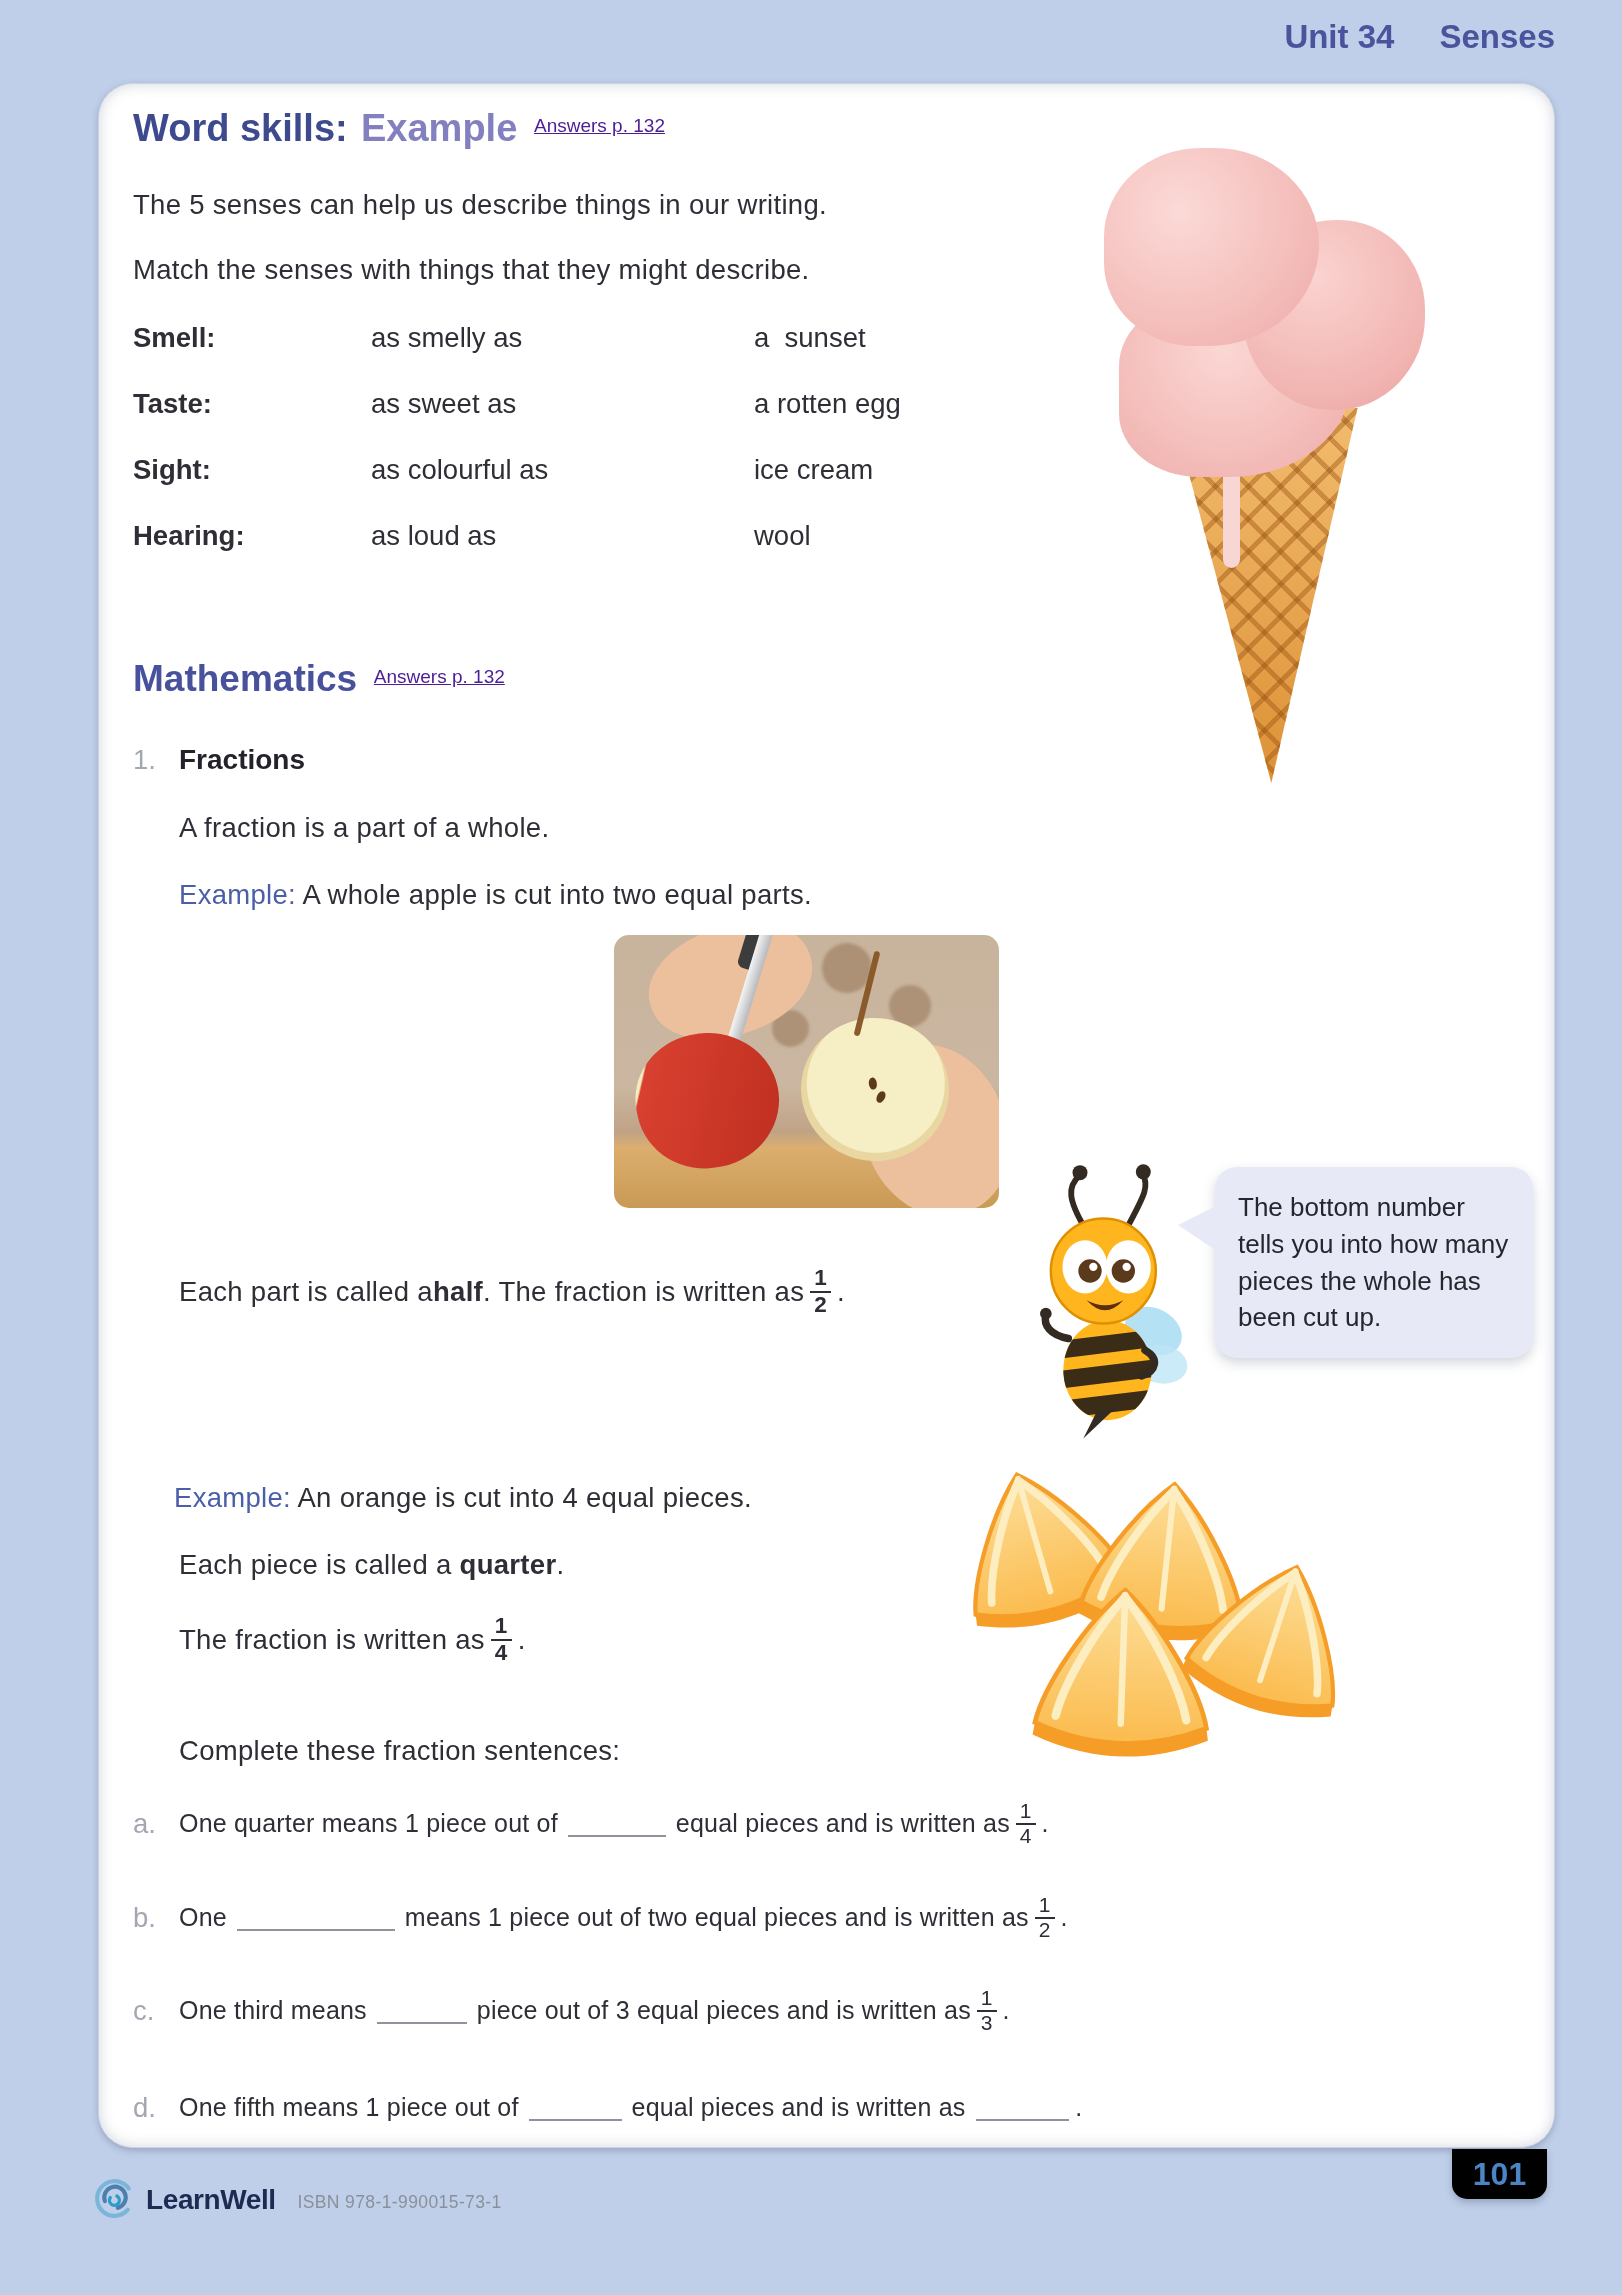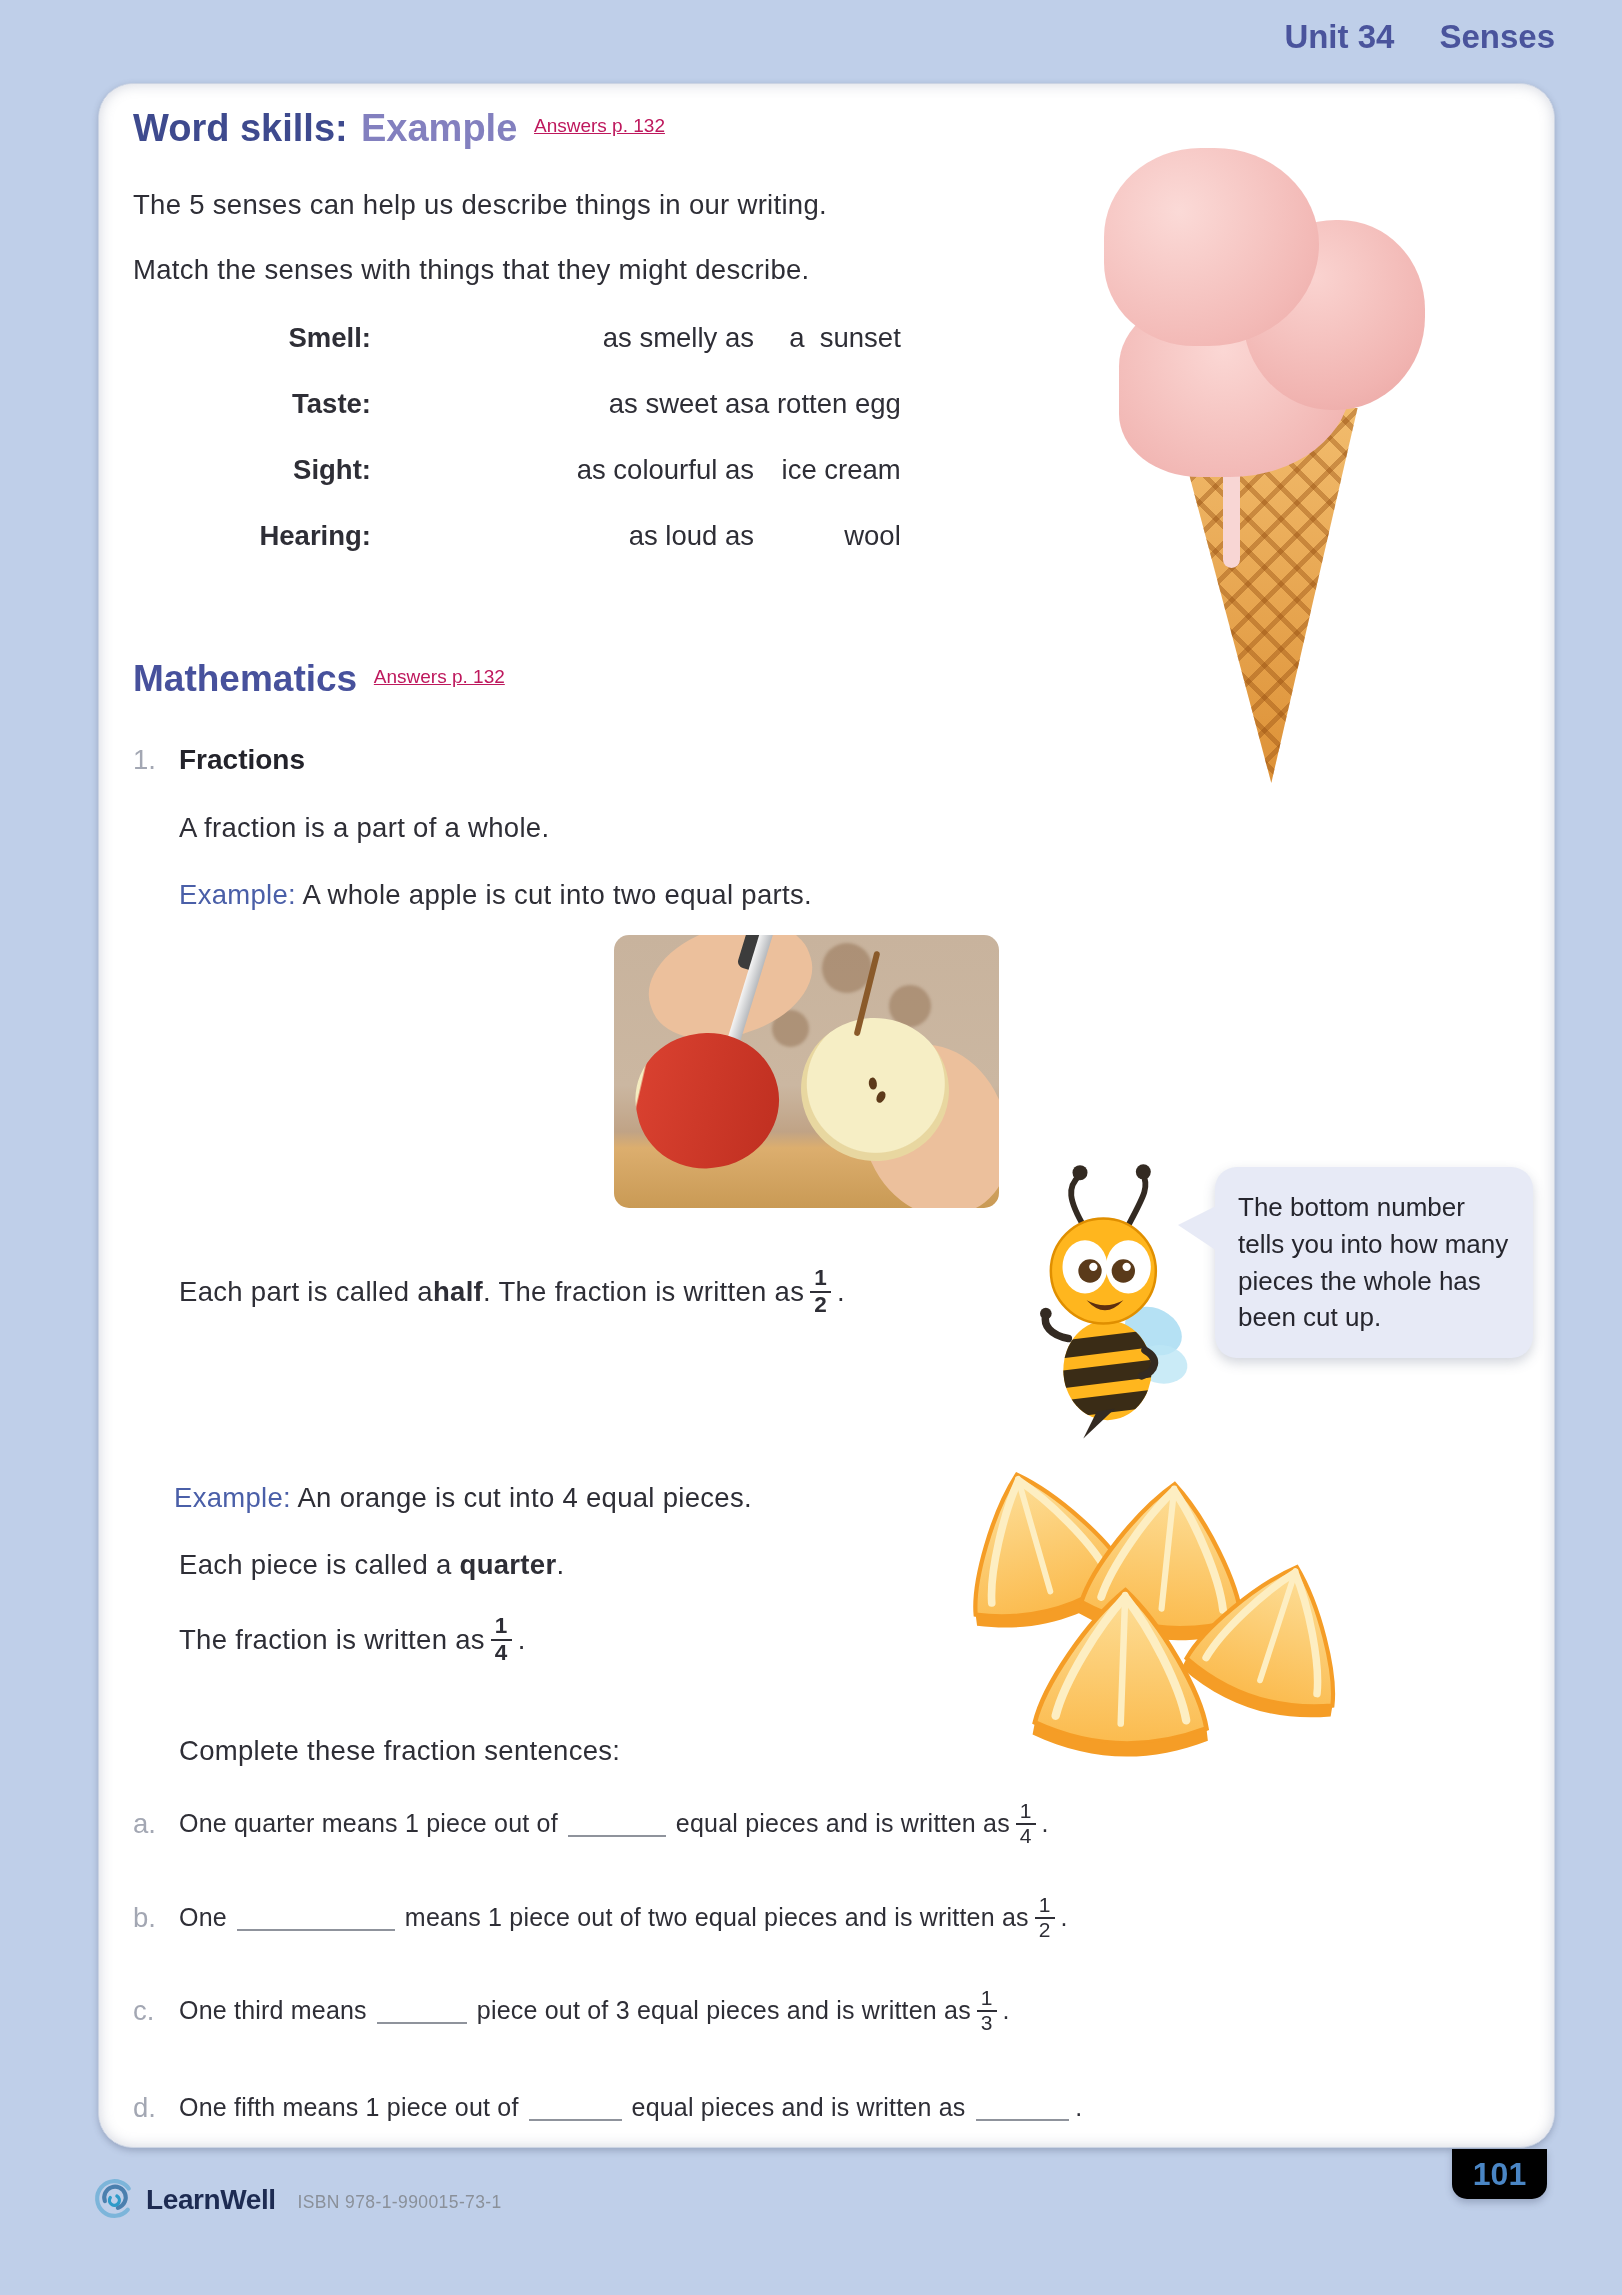--- a/index.html
+++ b/index.html
@@ -35,36 +35,36 @@
   }
   .footer { left:93px; top:2177px; display:flex; align-items:center; z-index:2; }
   .brand-name { font-size:28px; font-weight:700; color:#1d2b52; margin-left:10px; letter-spacing:-0.4px; }
   .isbn { font-size:17.5px; color:#8a9099; margin-left:21.7px; margin-top:5px; letter-spacing:0.4px; }
 
   
   .h1-row { left:133px; top:107px; display:flex; align-items:flex-start; z-index:3;justify-content:center; }
   .h1-prefix { font-size:38px; font-weight:800; color:#3e4a8e; }
   .h1-topic  { font-size:38px; font-weight:800; color:#8380bf; margin-left:13.3px; }
   .answers-link {
-    font-size:19px; color:#be185d; text-decoration:underline;
+    font-size:19px; color:#4c1d95; text-decoration:underline;
     margin-left:16.7px; margin-top:8.3px;
   }
   .h2-row { left:133px; top:658px; display:flex; align-items:flex-start; z-index:3; }
   .h2-title { font-size:37px; font-weight:800; color:#47519c; }
 
   
   .body-text { font-size:27.5px; color:#2e2e36; letter-spacing:0.3px; line-height:1.2; z-index:3; }
   .bold { font-weight:700; }
   .example-label { color:#4a5fa8; }
   .grey-num { color:#a3a7b3; }
 
   .intro1 { left:133px; top:188px; }
   .intro2 { left:133px; top:253px; }
 
-  .match-table { left:133px; top:322px; z-index:3;text-align:right; }
+  .match-table { left:133px; top:322px; z-index:3; }
   .match-row { display:grid; grid-template-columns:238px 383px auto; margin-bottom:34px; }
   .match-row > div { font-size:27.5px; }
   .match-sense { font-weight:700; }
   .match-object { white-space:pre; }
 
   .sec-number-row { left:133px; top:744px; display:flex; z-index:3; }
   .sec-number { font-size:27.5px; width:46px; }
   .sec-title { font-size:28px; font-weight:700; color:#23232b; }
 
   .fraction-intro { left:179px; top:811px; }

